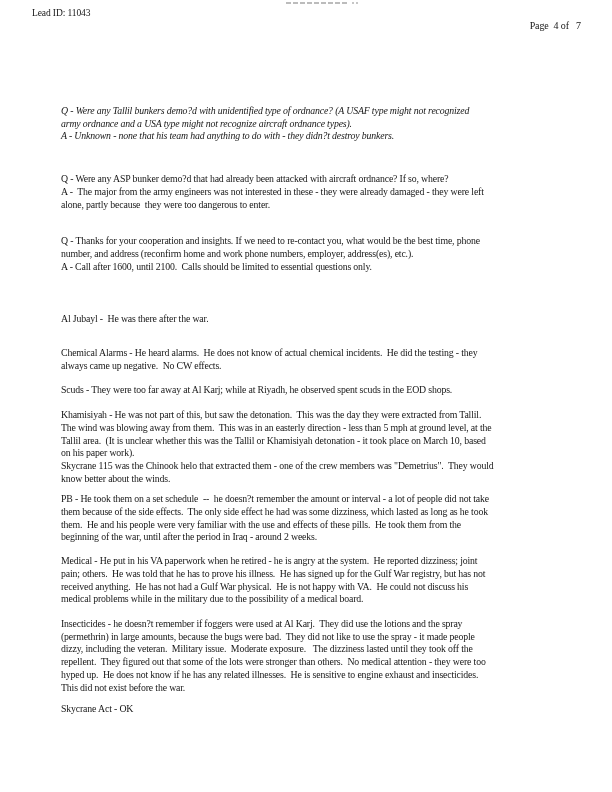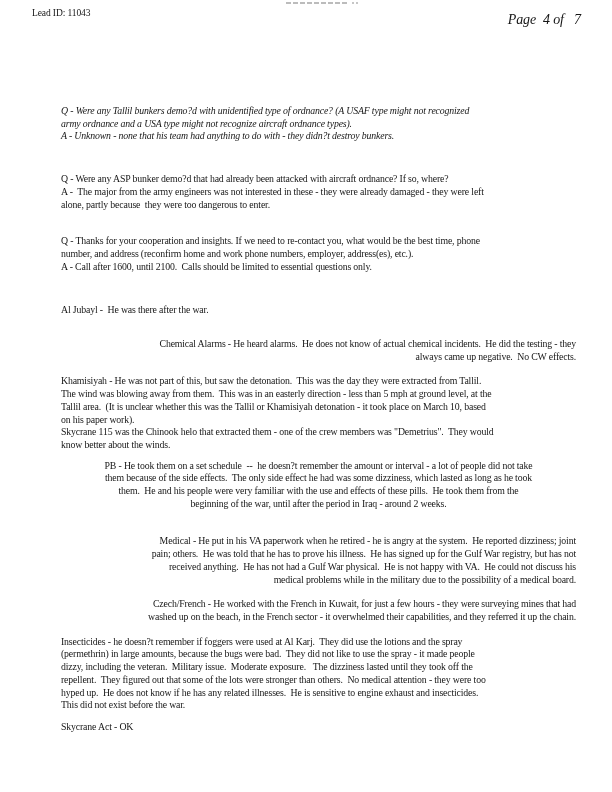--- a/index.html
+++ b/index.html
@@ -16,25 +16,24 @@
     position: absolute;
     left: 32px;
     top: 8px;
     font-size: 9.5px;
     letter-spacing: -0.1px;
     white-space: pre;
   }
   .hdr-right {
     position: absolute;
     right: 31px;
-    top: 12px;
-    font-size: 14px;
+    top: 20px;
+    font-size: 10px;
     letter-spacing: -0.1px;
     white-space: pre;
-    font-style: italic;
   }
   .scan-artifact {
     position: absolute;
     left: 286px;
     top: 2px;
     width: 62px;
     height: 2px;
     background: repeating-linear-gradient(90deg, #bcbcbc 0 5px, transparent 5px 7px);
   }
   .scan-artifact-dot {
@@ -53,26 +52,26 @@
   }
   .para {
     font-size: 9.8px;
     line-height: 12.7px;
     letter-spacing: -0.15px;
     white-space: pre;
     margin: 0;
   }
   .mb8  { margin-bottom: 8px; }
   .mb9  { margin-bottom: 9px; font-family: Liberation Serif, serif; }
-  .mb11 { margin-bottom: 25px; text-align: center; }
-  .mb12 { margin-bottom: 12px; text-align: right; }
+  .mb11 { margin-bottom: 11px; }
+  .mb12 { margin-bottom: 12px; }
   .mb13 { margin-bottom: 21px; }
   .mb27 { margin-bottom: 24px; }
   .mb30 { margin-bottom: 30px; font-style: italic; }
-  .mb31 { margin-bottom: 31px; }
+  .mb31 { margin-bottom: 40px; }
 </style>
 </head>
 <body>
 
 <div class="page">
 
   <div class="scan-artifact"></div>
   <div class="scan-artifact-dot"></div>
 
   <div class="hdr-left">Lead ID: 11043</div>
@@ -91,40 +90,39 @@
 
     <div class="para mb31">Q - Thanks for your cooperation and insights. If we need to re-contact you, what would be the best time, phone
 number, and address (reconfirm home and work phone numbers, employer, address(es), etc.).
 A - Call after 1600, until 2100.  Calls should be limited to essential questions only.</div>
 
     <div class="para mb13">Al Jubayl -  He was there after the war.</div>
 
     <div class="para mb12">Chemical Alarms - He heard alarms.  He does not know of actual chemical incidents.  He did the testing - they
 always came up negative.  No CW effects.</div>
 
+    <div class="para mb12">Scuds - They were too far away at Al Karj; while at Riyadh, he observed spent scuds in the EOD shops.</div>
 
     <div class="para mb8">Khamisiyah - He was not part of this, but saw the detonation.  This was the day they were extracted from Tallil.
 The wind was blowing away from them.  This was in an easterly direction - less than 5 mph at ground level, at the
 Tallil area.  (It is unclear whether this was the Tallil or Khamisiyah detonation - it took place on March 10, based
 on his paper work).
 Skycrane 115 was the Chinook helo that extracted them - one of the crew members was "Demetrius".  They would
 know better about the winds.</div>
 
     <div class="para mb11">PB - He took them on a set schedule  --  he doesn?t remember the amount or interval - a lot of people did not take
 them because of the side effects.  The only side effect he had was some dizziness, which lasted as long as he took
 them.  He and his people were very familiar with the use and effects of these pills.  He took them from the
 beginning of the war, until after the period in Iraq - around 2 weeks.</div>
 
     <div class="para mb12">Medical - He put in his VA paperwork when he retired - he is angry at the system.  He reported dizziness; joint
 pain; others.  He was told that he has to prove his illness.  He has signed up for the Gulf War registry, but has not
 received anything.  He has not had a Gulf War physical.  He is not happy with VA.  He could not discuss his
 medical problems while in the military due to the possibility of a medical board.</div>
 
-    <div class="para mb12">Czech/French - He worked with the French in Kuwait, for just a few hours - they were surveying mines that had
-washed up on the beach, in the French sector - it overwhelmed their capabilities, and they referred it up the chain.</div>
 
     <div class="para mb9">Insecticides - he doesn?t remember if foggers were used at Al Karj.  They did use the lotions and the spray
 (permethrin) in large amounts, because the bugs were bad.  They did not like to use the spray - it made people
 dizzy, including the veteran.  Military issue.  Moderate exposure.   The dizziness lasted until they took off the
 repellent.  They figured out that some of the lots were stronger than others.  No medical attention - they were too
 hyped up.  He does not know if he has any related illnesses.  He is sensitive to engine exhaust and insecticides.
 This did not exist before the war.</div>
 
     <div class="para">Skycrane Act - OK</div>
 

